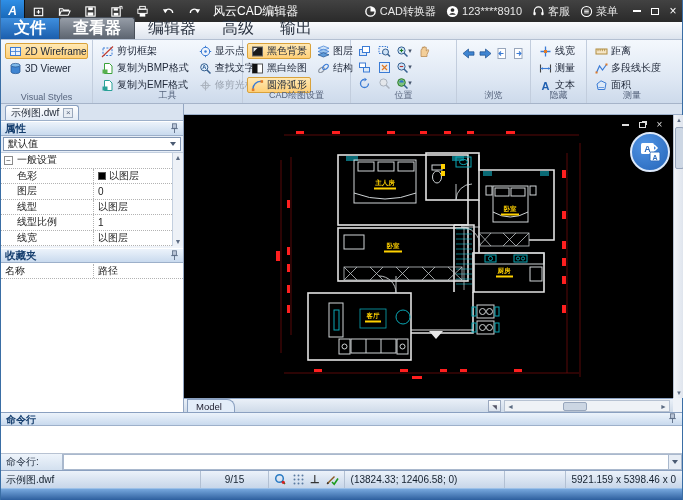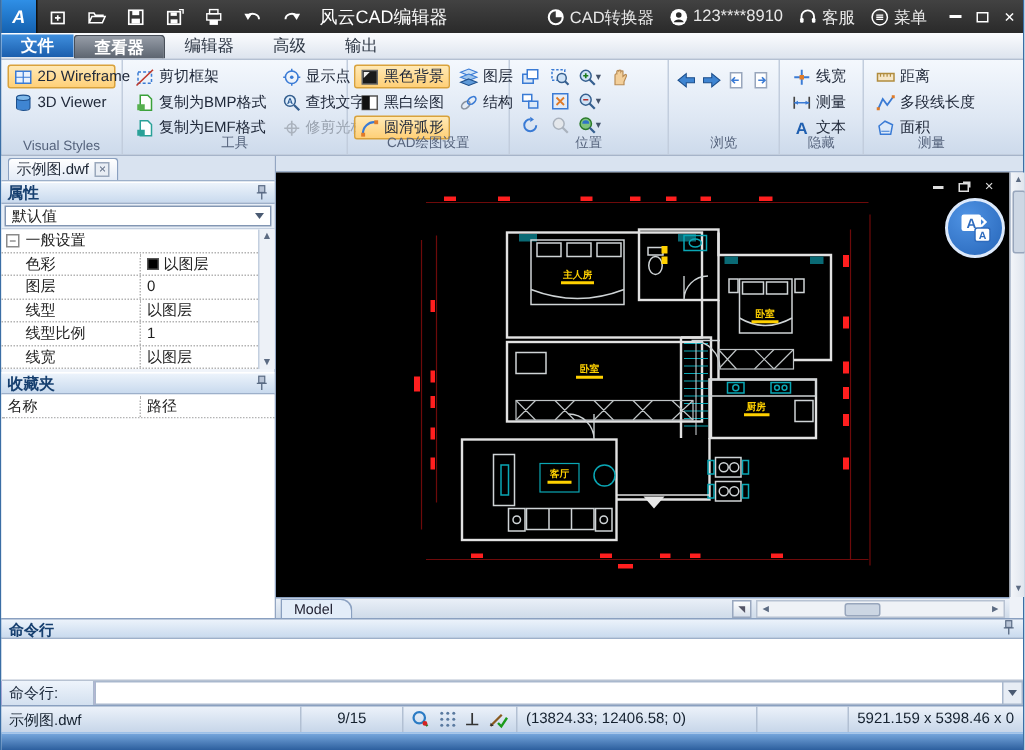--- a/index.html
+++ b/index.html
@@ -20,21 +20,21 @@
     font-size:12px; color:#fff; white-space:nowrap; }
   .tb-right { margin-left:auto; display:flex; align-items:center; height:22px; font-size:11px; color:#e8e8e8; }
   .tb-right .grp { display:flex; align-items:center; gap:3px; margin-right:10px; white-space:nowrap; }
   .winbtn { width:18px; height:20px; display:flex; align-items:center; justify-content:center; color:#fff; font-size:12px; }
   .minbar { width:8px; height:2px; background:#fff; display:inline-block; }
   .maxbox { width:8px; height:7px; border:1px solid #fff; display:inline-block; }
 
   
   .menubar { position:absolute; left:0; top:22px; right:0; height:18px;
     background:linear-gradient(#fbfcfe,#dde4ee); border-bottom:1px solid #b4c0d2;
-    display:flex; align-items:center; font-size:11px; }
+    display:flex; align-items:flex-end; font-size:16px; }
   .mtab { padding:0 13px; display:flex; align-items:center; color:#2b3442; }
   .mtab.file { background:linear-gradient(#3f8fde,#1b5ead); color:#fff; font-weight:bold; }
   .mtab.sel { background:linear-gradient(#969da7,#5c6470); color:#fff; border-radius:3px 3px 0 0;
     border:1px solid #49505a; border-bottom:none; font-weight:bold; }
 
   
   .ribbon { position:absolute; left:0; top:40px; right:0; height:64px;
     background:linear-gradient(#f4f8fd,#dfe8f4 60%,#cddaeb); border-bottom:1px solid #a6b4c9;
     display:flex; }
   .rgroup { position:relative; height:100%; border-right:1px solid #c2cddd; padding:3px 4px 12px 4px; }
@@ -248,21 +248,21 @@
   <div class="menubar">
     <div class="mtab file">文件</div>
     <div class="mtab sel">查看器</div>
     <div class="mtab">编辑器</div>
     <div class="mtab">高级</div>
     <div class="mtab">输出</div>
   </div>
 
   <div class="ribbon">
 
-    <div class="rgroup" style="width:81px">
+    <div class="rgroup" style="width:92px">
       <div class="rcol">
         <div class="rbtn hl">
           <svg class="icn" viewBox="0 0 13 13">
               <rect x="1.5" y="2.5" width="10" height="8" fill="#eaf2fc" stroke="#3a7bd5"></rect>
               <path d="M1.5,6.5 H11.5 M6.5,2.5 V10.5" stroke="#3a7bd5" stroke-width="0.8"></path>
             </svg>
           <span>2D Wireframe</span>
         </div>
         <div class="rbtn">
           <svg class="icn" viewBox="0 0 13 13">

